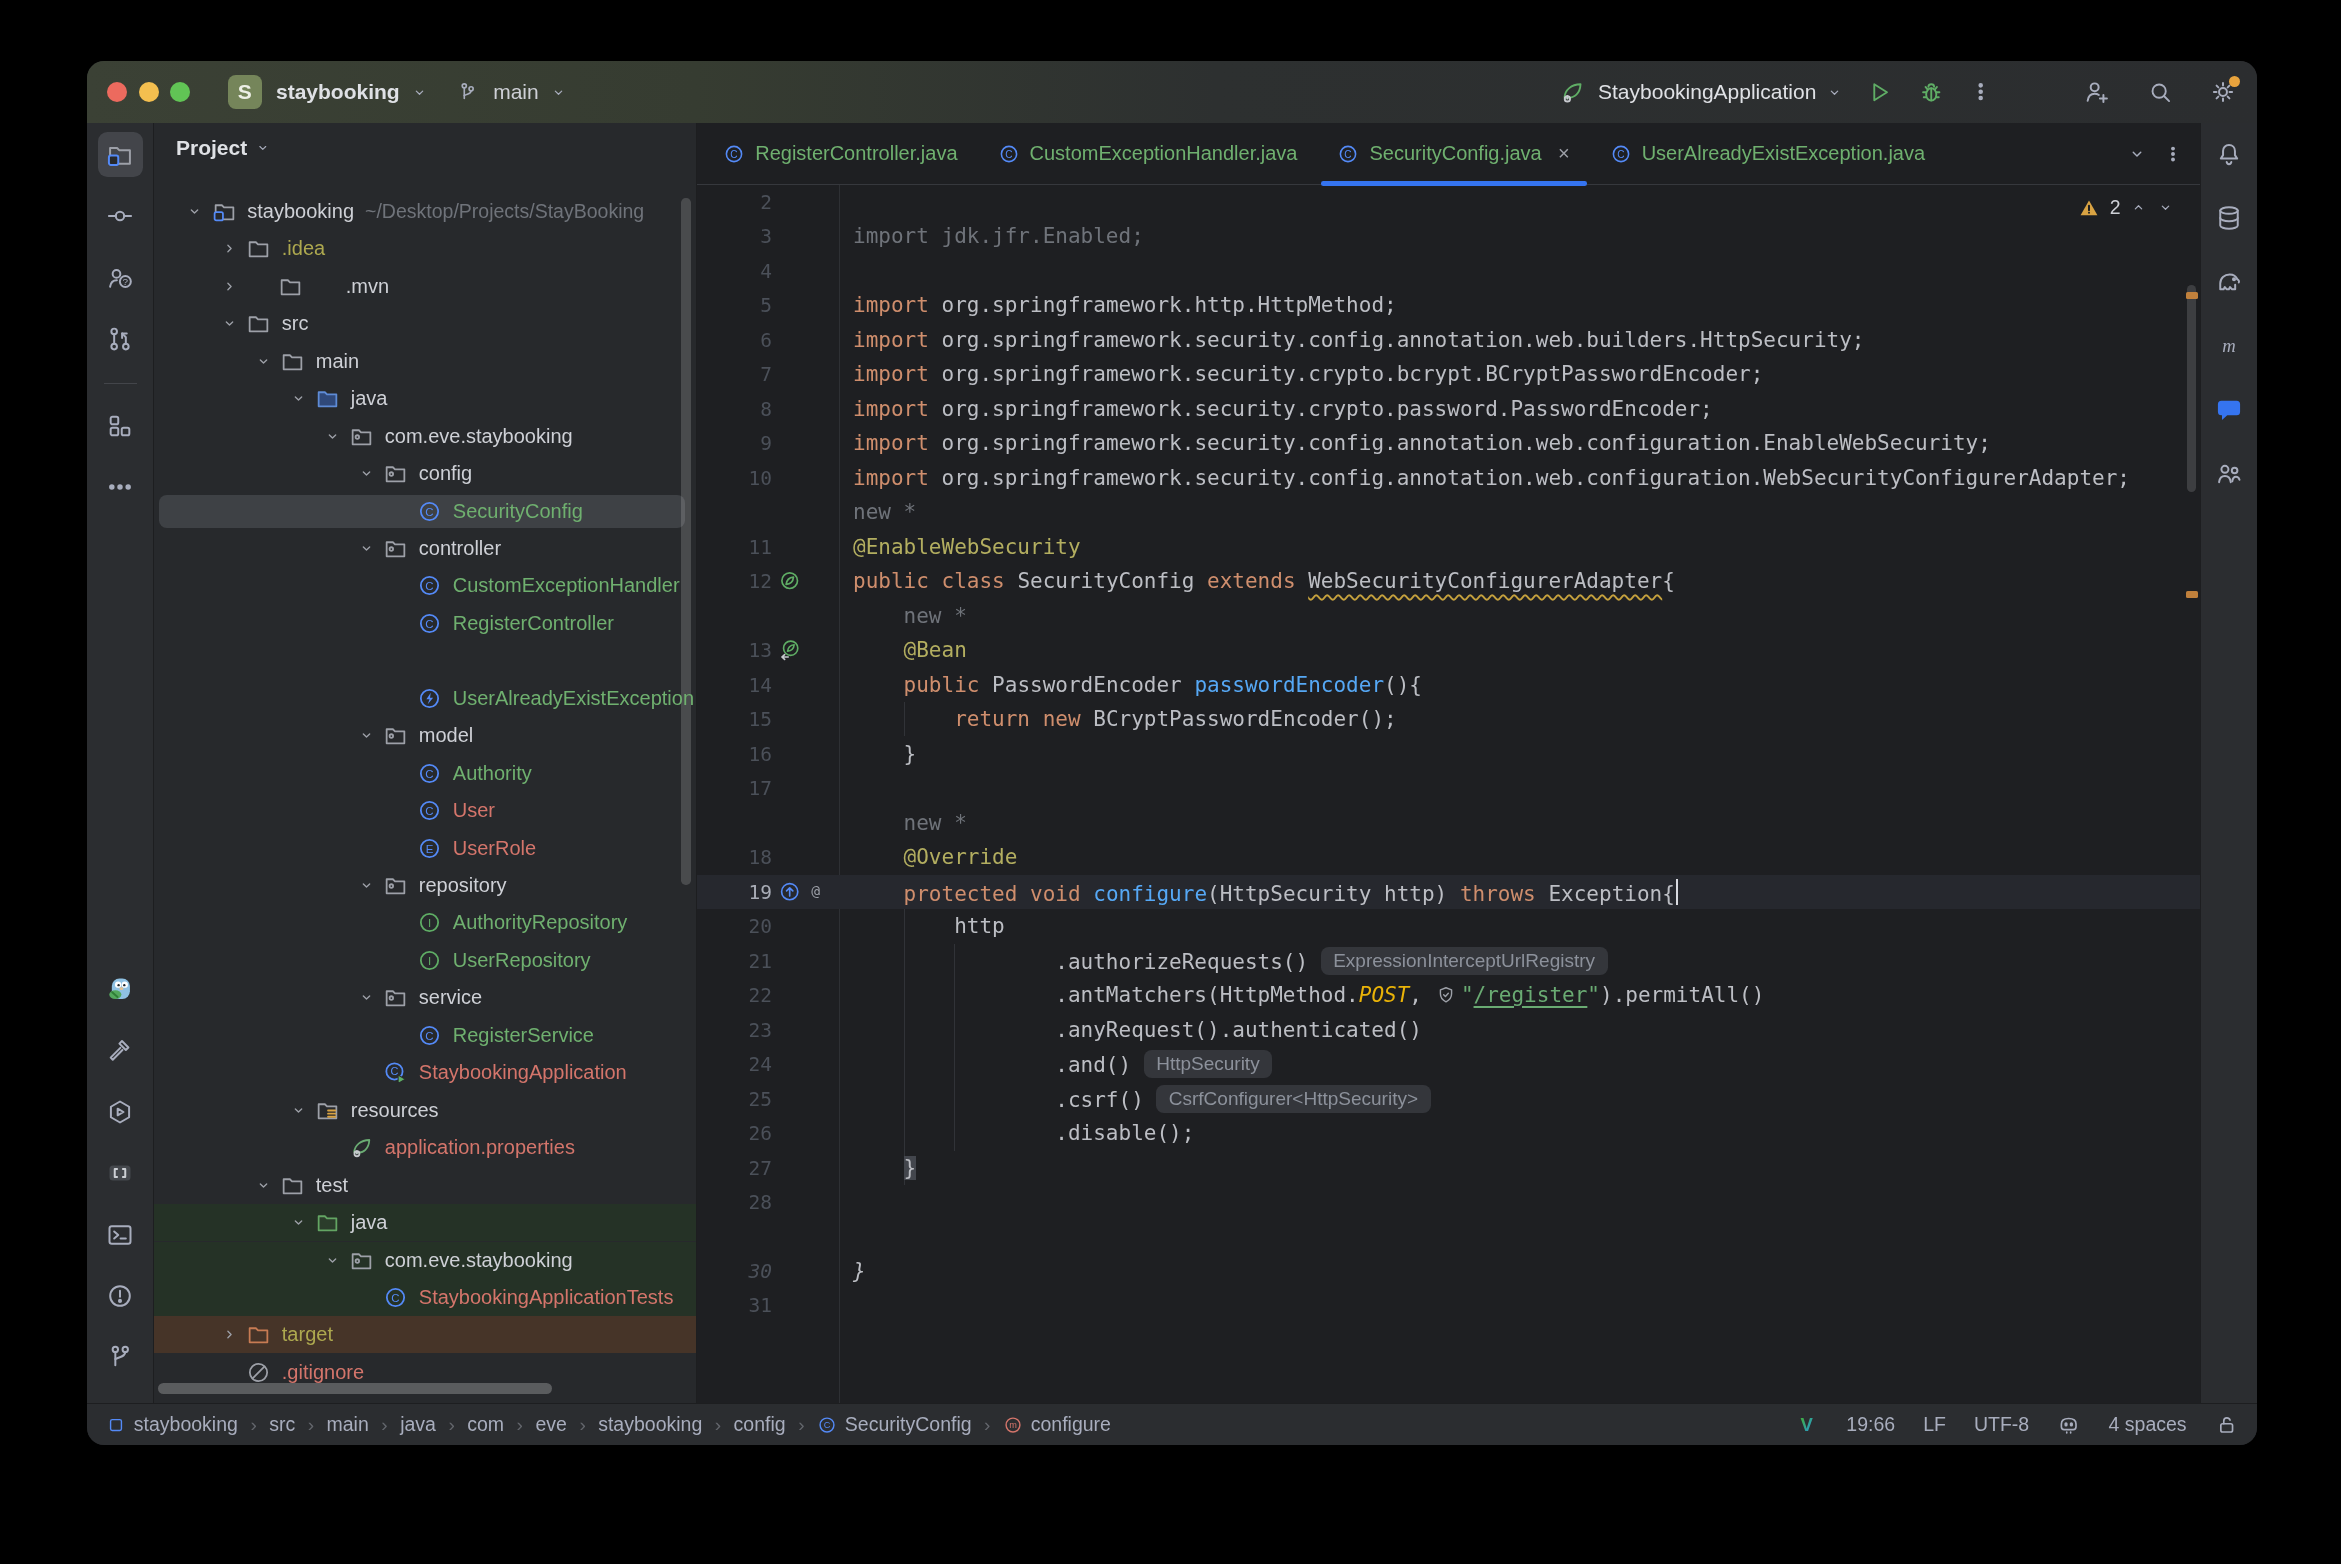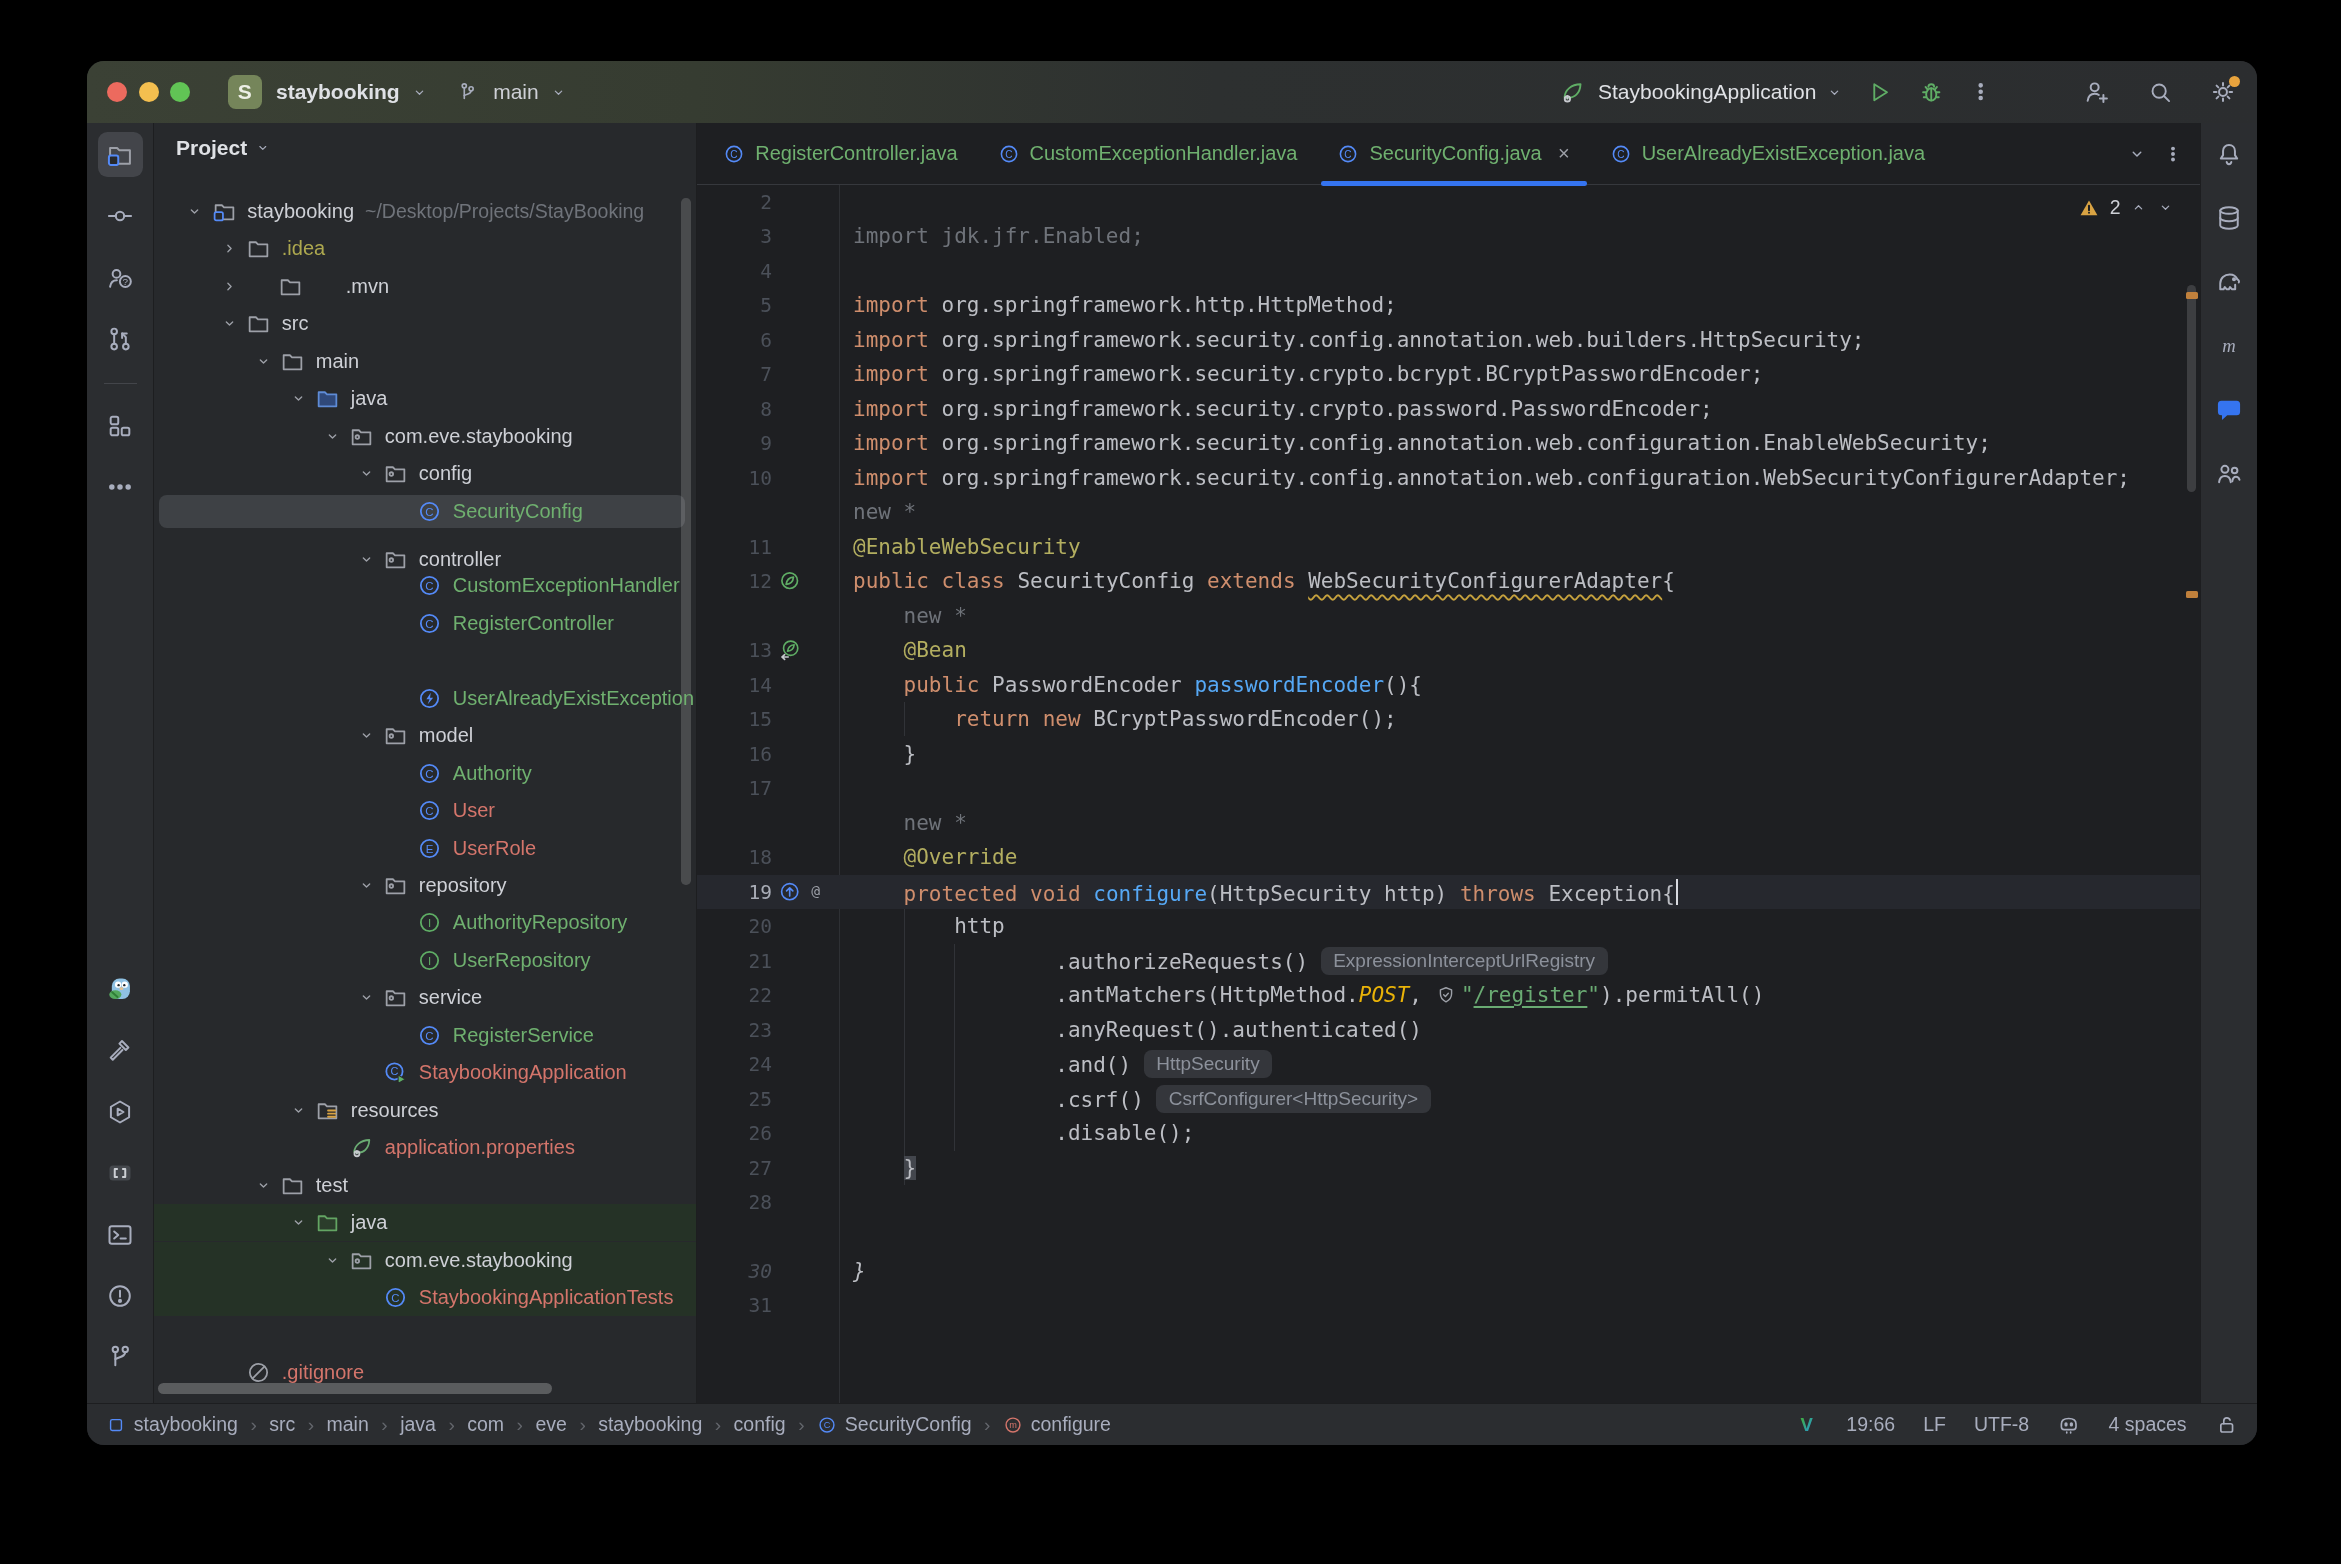--- a/index.html
+++ b/index.html
@@ -459,21 +459,21 @@
               <span class="chev"></span>
               <span class="t-ico">
                 <svg viewBox="0 0 24 24" width="25" height="25" fill="none" stroke="#A8ADBD" stroke-width="1.7" stroke-linecap="round" stroke-linejoin="round" style="font-size:26px">
                   <circle cx="12" cy="12" r="8.3" stroke="#548AF7"></circle>
                   <text x="12" y="16" font-size="11" fill="#548AF7" text-anchor="middle" font-family="Liberation Sans">C</text>
                 </svg>
               </span>
               <span class="t-label c-green">SecurityConfig</span>
             </div>
           </div>
-          <div class="tree-row" style="top: 348px;">
+          <div class="tree-row" style="top: 337px;">
             <div class="tr-content" style="padding-left: 198px;">
               <span class="chev">
                 <svg viewBox="0 0 24 24" width="19" height="19" fill="none" stroke="#A8ADBD" stroke-width="1.7" stroke-linecap="round" stroke-linejoin="round">
                   <polyline points="8 10 12 14 16 10" stroke="#9DA0A8"></polyline>
                 </svg>
               </span>
               <span class="t-ico">
                 <svg viewBox="0 0 24 24" width="25" height="25" fill="none" stroke="#A8ADBD" stroke-width="1.7" stroke-linecap="round" stroke-linejoin="round">
                   <path d="M3.5 6h6l2 2h9v11.5h-17z" stroke="#9DA0A8"></path>
                   <circle cx="8" cy="12.5" r="1.7" stroke="#9DA0A8"></circle>
@@ -732,20 +732,36 @@
             <div class="row-hl green"></div>
             <div class="tr-content" style="padding-left: 198px;">
               <span class="chev"></span>
               <span class="t-ico">
                 <svg viewBox="0 0 24 24" width="25" height="25" fill="none" stroke="#A8ADBD" stroke-width="1.7" stroke-linecap="round" stroke-linejoin="round" style="font-size:26px">
                   <circle cx="12" cy="12" r="8.3" stroke="#548AF7"></circle>
                   <text x="12" y="16" font-size="11" fill="#548AF7" text-anchor="middle" font-family="Liberation Sans">C</text>
                 </svg>
               </span>
               <span class="t-label c-red">StaybookingApplicationTests</span>
+            </div>
+          </div>
+          <div class="tree-row" style="top: 1123px;">
+            <div class="row-hl brown"></div>
+            <div class="tr-content" style="padding-left: 61px;">
+              <span class="chev closed">
+                <svg viewBox="0 0 24 24" width="19" height="19" fill="none" stroke="#A8ADBD" stroke-width="1.7" stroke-linecap="round" stroke-linejoin="round">
+                  <polyline points="8 10 12 14 16 10" stroke="#9DA0A8"></polyline>
+                </svg>
+              </span>
+              <span class="t-ico">
+                <svg viewBox="0 0 24 24" width="25" height="25" fill="none" stroke="#A8ADBD" stroke-width="1.7" stroke-linecap="round" stroke-linejoin="round">
+                  <path d="M3.5 6h6l2 2h9v11.5h-17z" stroke="#C77B53"></path>
+                </svg>
+              </span>
+              <span class="t-label c-olive">target</span>
             </div>
           </div>
           <div class="tree-row" style="top: 1161px;">
             <div class="tr-content" style="padding-left: 61px;">
               <span class="chev"></span>
               <span class="t-ico">
                 <svg viewBox="0 0 24 24" width="25" height="25" fill="none" stroke="#A8ADBD" stroke-width="1.7" stroke-linecap="round" stroke-linejoin="round">
                   <circle cx="12" cy="12" r="8.3" stroke="#9DA0A8"></circle>
                   <path d="M6.4 17.6L17.6 6.4" stroke="#9DA0A8"></path>
                 </svg>

